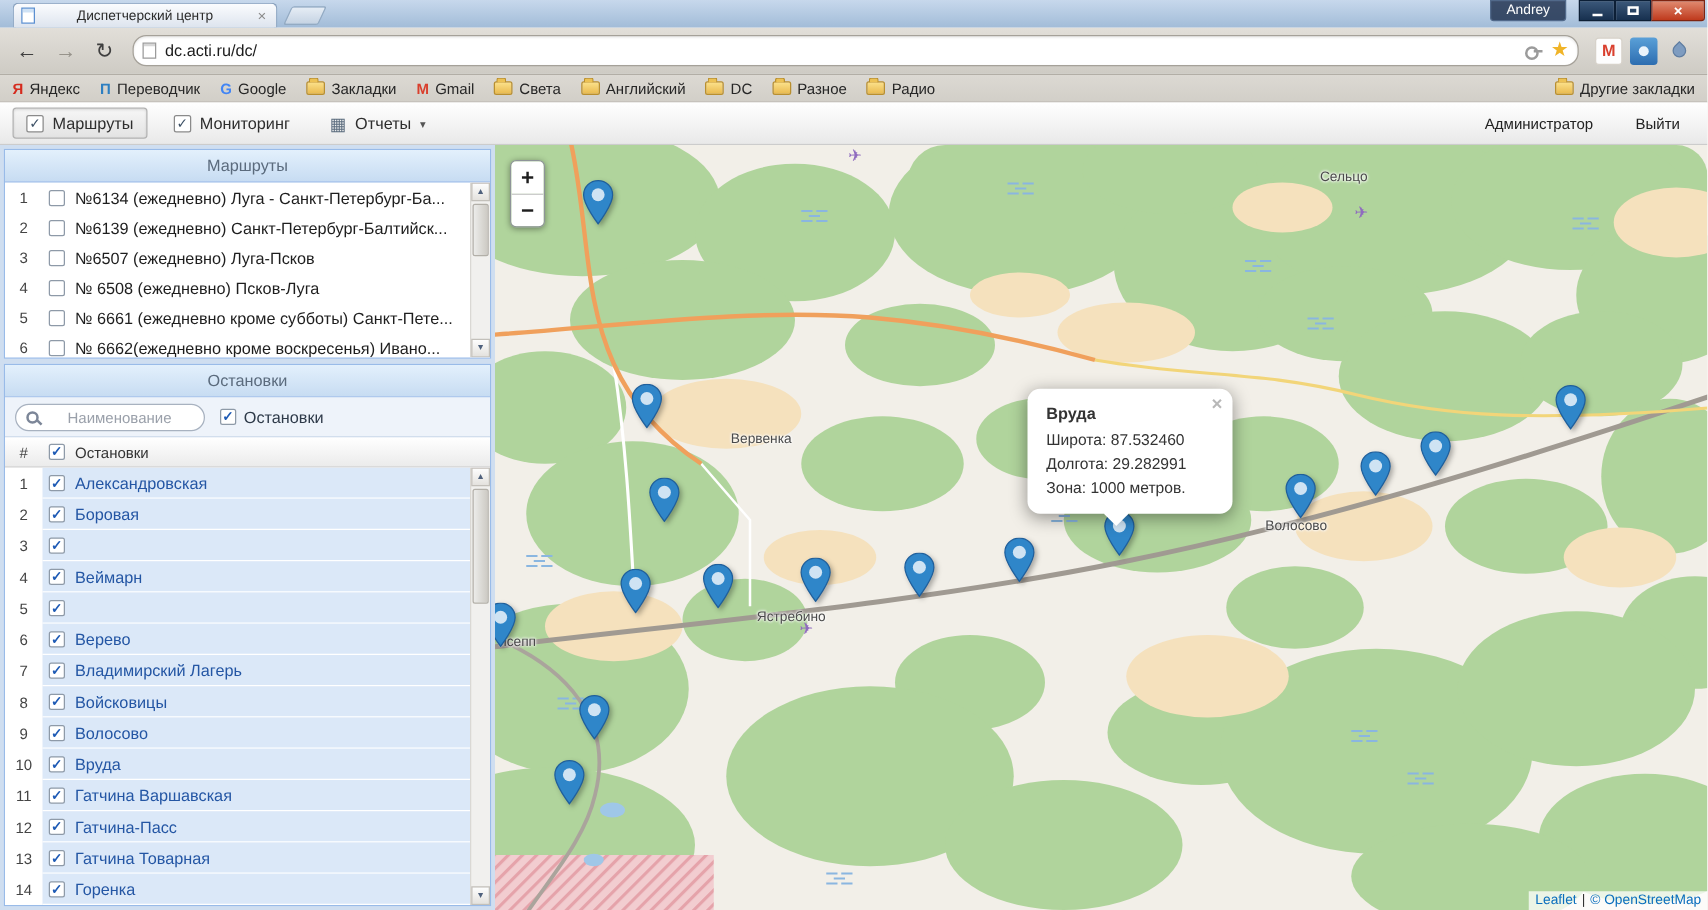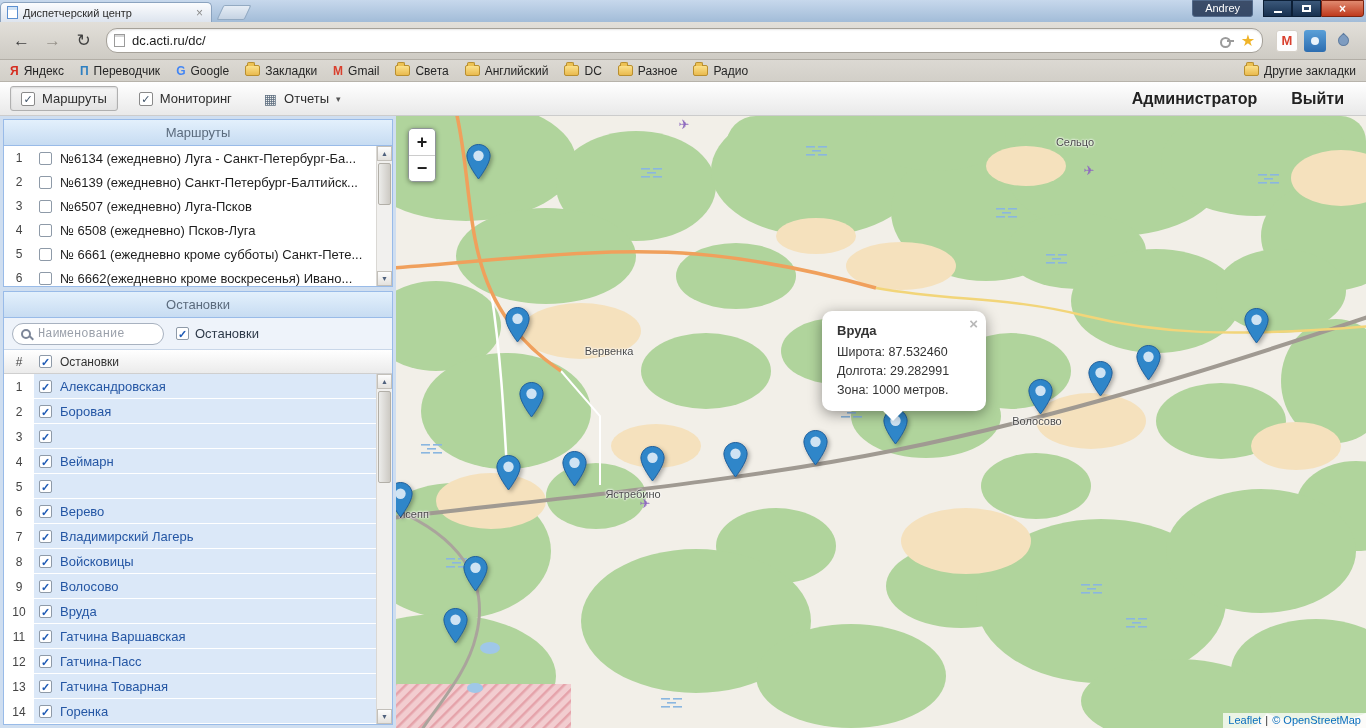--- a/index.html
+++ b/index.html
@@ -2,21 +2,21 @@
 <html><head>
 <meta charset="utf-8">
 <style>
   * { margin:0; padding:0; box-sizing:border-box; }
   html,body { width:1366px; height:728px; overflow:hidden; }
   body { font-family:"Liberation Sans", sans-serif; background:#fff; font-size:13px; }
   .screen { position:relative; width:1366px; height:728px; display:flex; flex-direction:column; }
 
   
   .titlebar { height:22px; background:linear-gradient(#c7d8ec,#a2bcd8); position:relative; display:flex; align-items:flex-end; flex:none; }
-  .tab { margin-left:0; width:212px; height:20px; background:linear-gradient(#fbfcfe,#dde4ee); border:1px solid #8ba3bf; border-bottom:none; border-radius:5px 5px 0 0; display:flex; align-items:center; padding:0 6px; gap:5px; }
+  .tab { margin-left:10px; width:212px; height:20px; background:linear-gradient(#fbfcfe,#dde4ee); border:1px solid #8ba3bf; border-bottom:none; border-radius:5px 5px 0 0; display:flex; align-items:center; padding:0 6px; gap:5px;text-align:center; }
   .tab-favicon { width:11px; height:13px; background:#fff; border:1px solid #5b8fd0; box-shadow:inset 0 3px 0 #cfe2f5; flex:none; }
   .tab-title { font-size:11px; color:#2c2c2c; flex:1; white-space:nowrap; overflow:hidden; }
   .tab-close { color:#8b8b8b; font-size:12px; line-height:1; padding:0 2px; }
   .newtab { width:28px; height:15px; margin:0 0 2px 8px; background:linear-gradient(#e6edf5,#c5d3e3); border:1px solid #93aac2; transform:skewX(-25deg); border-radius:2px; }
   .win-area { position:absolute; top:0; right:2px; display:flex; align-items:flex-start; }
   .user-btn { color:#fff; background:rgba(25,42,72,.8); border:1px solid #51698a; font-size:11px; padding:1px 12px 2px; border-radius:0 0 3px 3px; margin-right:10px; }
   .win-btn { width:29px; height:17px; display:flex; align-items:center; justify-content:center; background:linear-gradient(#3b587a,#17304f); border:1px solid #0c1f36; color:#fff; font-size:11px; line-height:1; }
   .win-btn.min span.bar { width:8px; height:2px; background:#fff; display:block; margin-top:6px; }
   .win-btn.max span.box { width:9px; height:7px; border:2px solid #fff; display:block; }
   .win-btn.close { width:43px; background:linear-gradient(#e08a70,#bf3a1d); border-color:#7e2410; border-radius:0 0 3px 0; font-size:12px; font-weight:bold; }
@@ -50,21 +50,21 @@
   .bm-spacer { flex:1; }
 
   
   .app-toolbar { height:34px; background:linear-gradient(#ffffff,#e9e9e9); border-bottom:1px solid #cccccc; display:flex; align-items:center; padding:0 10px; gap:10px; flex:none; }
   .tool-btn { display:flex; align-items:center; gap:7px; padding:4px 10px; font-size:13px; color:#2e2e2e; border-radius:3px; border:1px solid transparent; }
   .tool-btn.active { border:1px solid #b0b0b0; background:linear-gradient(#f6f6f6,#e3e3e3); box-shadow:inset 0 1px 2px rgba(0,0,0,.12); }
   .cb-small { width:14px; height:14px; background:#fff; border:1px solid #8a8a8a; border-radius:2px; font-size:11px; line-height:13px; text-align:center; color:#3d5166; flex:none; }
   .grid-icon { font-size:14px; color:#5b6c7e; line-height:1; }
   .caret { font-size:9px; color:#555; }
   .toolbar-spacer { flex:1; }
-  .link-btn { font-size:16px; color:#222; padding:4px 12px;font-weight:bold; }
+  .link-btn { font-size:12px; color:#222; padding:4px 12px; }
 
   
   .app-main { flex:1; display:flex; min-height:0; }
   .sidebar { width:396px; flex:none; background:#cfdef0; padding:3px; display:flex; flex-direction:column; gap:4px; }
   .panel { background:#fff; border:1px solid #99bbe8; display:flex; flex-direction:column; overflow:hidden; }
   .panel-routes { height:168px; flex:none; }
   .panel-stops { flex:1; min-height:0; }
   .panel-header { height:26px; flex:none; background:linear-gradient(#e3f0fc,#c7dcf2); border-bottom:1px solid #99bbe8; display:flex; align-items:center; justify-content:center; font-size:13px; color:#5b6b7d; }
   .rows-wrap { flex:1; min-height:0; display:flex; overflow:hidden; }
   .rows-col { flex:1; min-width:0; overflow:hidden; }
@@ -79,21 +79,21 @@
   .vscroll { width:16px; flex:none; background:#f1f0ee; border-left:1px solid #dad8d4; display:flex; flex-direction:column; }
   .sb-btn { height:15px; flex:none; background:linear-gradient(#fdfdfd,#e4e2de); border:1px solid #c3c0ba; display:flex; align-items:center; justify-content:center; font-size:7px; color:#4f617d; }
   .sb-track { flex:1; position:relative; }
   .sb-thumb { position:absolute; left:1px; right:1px; background:linear-gradient(90deg,#ececea,#cdcac4); border:1px solid #b2afa8; border-radius:2px; }
 
   .stops-toolbar { height:32px; flex:none; background:#eef3fa; border-bottom:1px solid #c9d7e9; display:flex; align-items:center; padding:0 8px; gap:12px; }
   .search-box { width:152px; height:22px; background:#fff; border:1px solid #a8b2c0; border-radius:11px; display:flex; align-items:center; padding:0 8px; gap:5px; }
   .mag-icon { width:12px; height:12px; position:relative; flex:none; }
   .mag-icon::before { content:""; position:absolute; left:0; top:1px; width:6px; height:6px; border:2px solid #7c8698; border-radius:50%; }
   .mag-icon::after { content:""; position:absolute; left:8px; top:9px; width:5px; height:2px; background:#7c8698; transform:rotate(45deg); }
-  .search-box input { border:none; outline:none; width:110px; font-size:12px; font-family:Liberation Mono, monospace; color:#333; background:transparent; }
+  .search-box input { border:none; outline:none; width:110px; font-size:12px; font-family:Liberation Sans, sans-serif; color:#333; background:transparent;margin-left:16px; }
   .search-box input::placeholder { color:#9aa0aa; }
   .filter-cb { display:flex; align-items:center; gap:6px; font-size:13px; color:#2e3a49; }
 
   .thead { height:24px; flex:none; background:linear-gradient(#ffffff,#ebebeb); border-bottom:1px solid #cfcfcf; display:flex; align-items:center; font-size:12px; color:#333; }
 
   
   .map { position:relative; flex:1; min-width:0; overflow:hidden; background:#f2efe8; }
   .terrain { position:absolute; left:0; top:0; }
   .map-layers { position:absolute; inset:0; }
   .map-label { position:absolute; transform:translate(-50%,-50%); font-size:11px; color:#4a4a4a; text-shadow:0 0 2px #fff,0 0 2px #fff,0 0 3px #fff; white-space:nowrap; z-index:5; }

